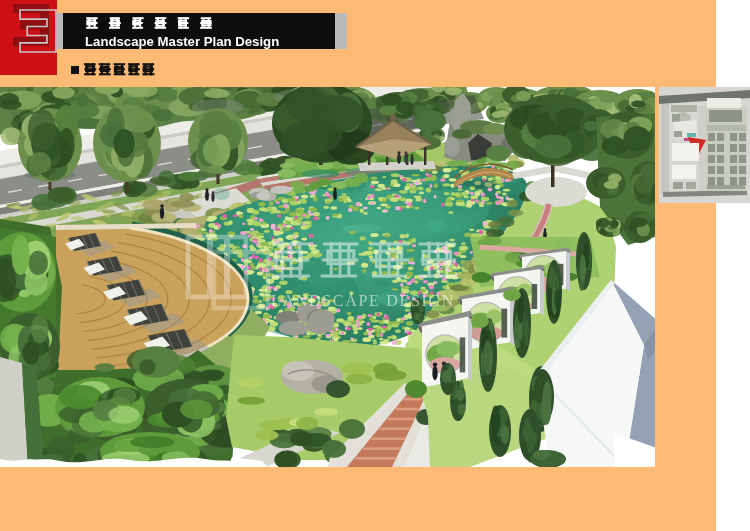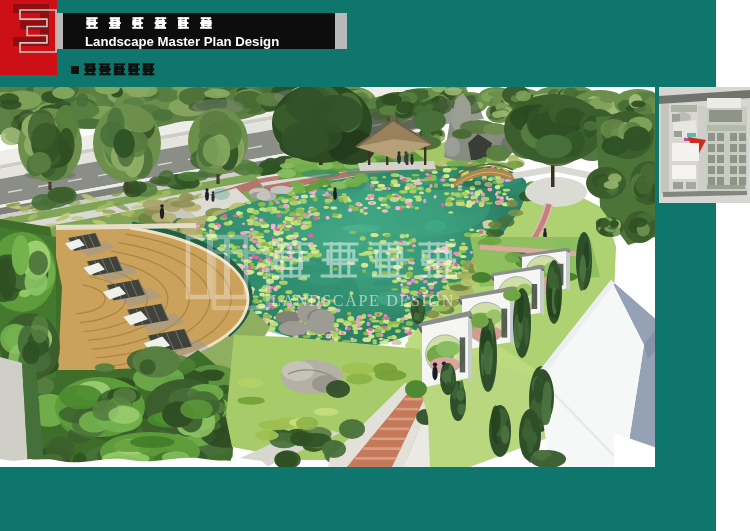--- a/index.html
+++ b/index.html
@@ -1,14 +1,14 @@
 <!DOCTYPE html>
 <html><head><meta charset="utf-8"><style>
 html,body{margin:0;padding:0;background:#fff;width:750px;height:531px;overflow:hidden;font-family:"Liberation Sans",sans-serif}
-#page{position:relative;width:716px;height:531px;background:#0f766e}
+#page{position:relative;width:716px;height:531px;background:#fdba74}
 </style></head><body>
 <div id="page">
 <svg width="750" height="87" viewBox="0 0 750 87" style="position:absolute;left:0;top:0">
       <rect x="30.0" y="13.0" width="317.0" height="36.0" fill="#b9b9b9"></rect>
       <rect x="0.0" y="0.0" width="57.0" height="75.0" fill="#cc1016"></rect>
       <path d="M13,4 L49,4 L49,46 L13,46 L13,36.97 L39.97,36.97 L39.97,29.515 L20.2,29.515 L20.2,20.485 L39.97,20.485 L39.97,13.03 L13,13.03 Z" fill="#8e0e11"></path>
       <path d="M20,10 L56,10 L56,52 L20,52 L20,42.97 L46.97,42.97 L46.97,35.515 L27.2,35.515 L27.2,26.485 L46.97,26.485 L46.97,19.03 L20,19.03 Z" fill="none" stroke="#c6c6c6" stroke-width="1.7"></path>
       <rect x="63.0" y="13.0" width="272.0" height="36.0" fill="#0d0d0d"></rect>
       <g opacity="1.0">
         <rect x="86.2" y="17.2" width="11.5" height="2.0" fill="#ffffff"></rect>

